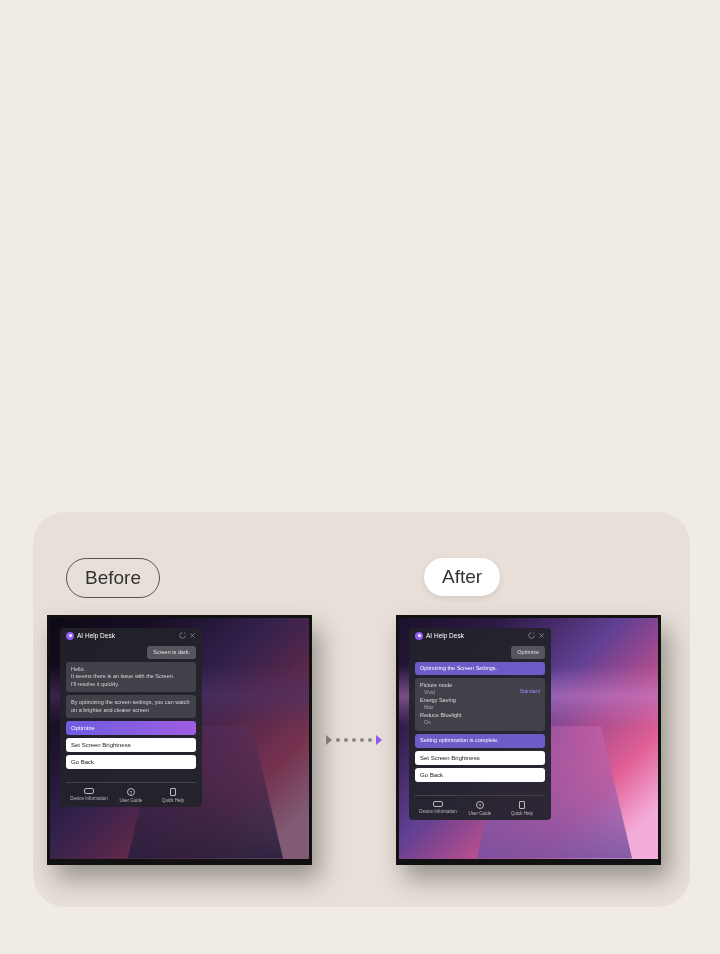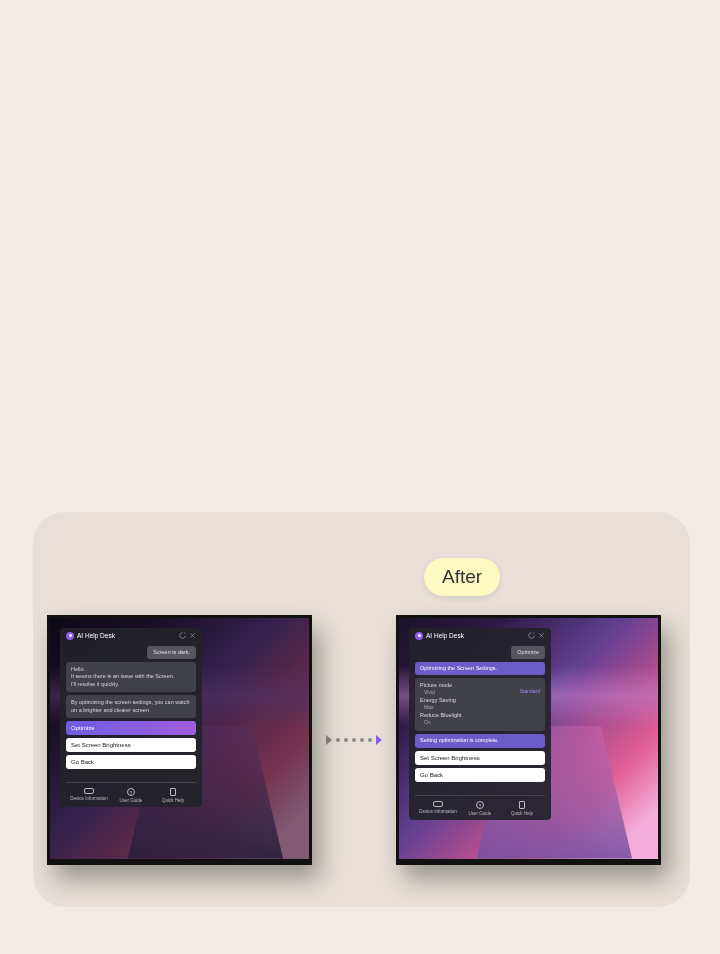--- a/index.html
+++ b/index.html
@@ -33,21 +33,21 @@
       z-index: 10;
     }
     .tag-before {
       left: 33px;
       border: 1.5px solid #555;
       color: #333;
       background: transparent;
     }
     .tag-after {
       left: 391px;
-      background: #fef9c3;
+      background: #ffffff;
       color: #333;
       box-shadow: 0 2px 6px rgba(0,0,0,0.1);
     }
     .tv-wrap {
       position: relative;
       flex-shrink: 0;
     }
     .tv-wrap.before { margin-top: 50px; }
     .tv-wrap.after { margin-top: 50px; }
     .tv {
@@ -219,20 +219,21 @@
     .dot {
       width: 4px; height: 4px; border-radius: 50%;
       background: #888;
     }
   </style>
 </head>
 <body>
 
 <div class="comparison-container">
 
+  <div class="tag tag-before">Before</div>
   <div class="tag tag-after">After</div>
 
   <div class="tv-wrap before">
     <div class="tv">
       <div class="tv-bg"></div>
       <div class="overpass"></div>
       <div class="road"></div>
       <div class="panel">
         <div class="panel-header">
           <span class="eye-icon"></span>

